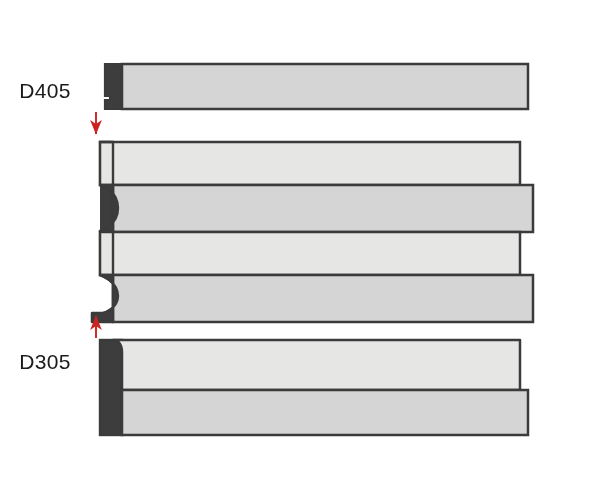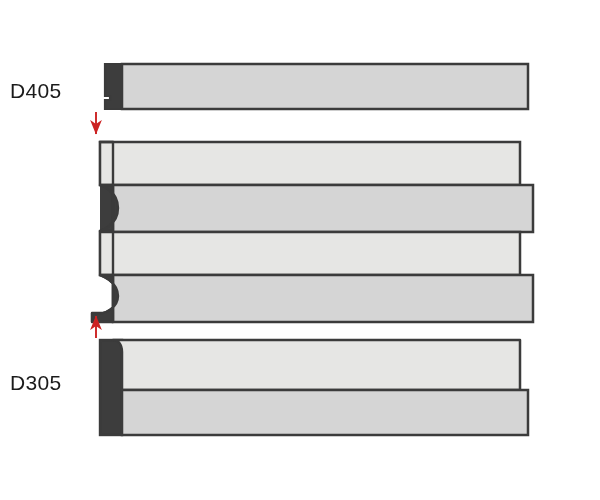--- a/index.html
+++ b/index.html
@@ -21,26 +21,26 @@
     height: 500px;
     background: #ffffff;
   }
   .label {
     position: absolute;
     font-family: "Liberation Sans", sans-serif;
     font-size: 21px;
     color: #1b1b1b;
     letter-spacing: 0.3px;
     white-space: nowrap;
-    text-align: left;
+    text-align: center;
     line-height: 1;
   }
   #label-d405 { left: 10px; top: 80px; width: 70px; }
   #label-d302 { left: 10px; top: 211px; width: 70px; }
-  #label-d305 { left: 10px; top: 372px; width: 70px; }
+  #label-d305 { left: 10px; top: 351px; width: 70px; }
   svg.canvas {
     position: absolute;
     left: 0;
     top: 0;
     width: 600px;
     height: 500px;
     display: block;
   }
 </style>
 </head>

